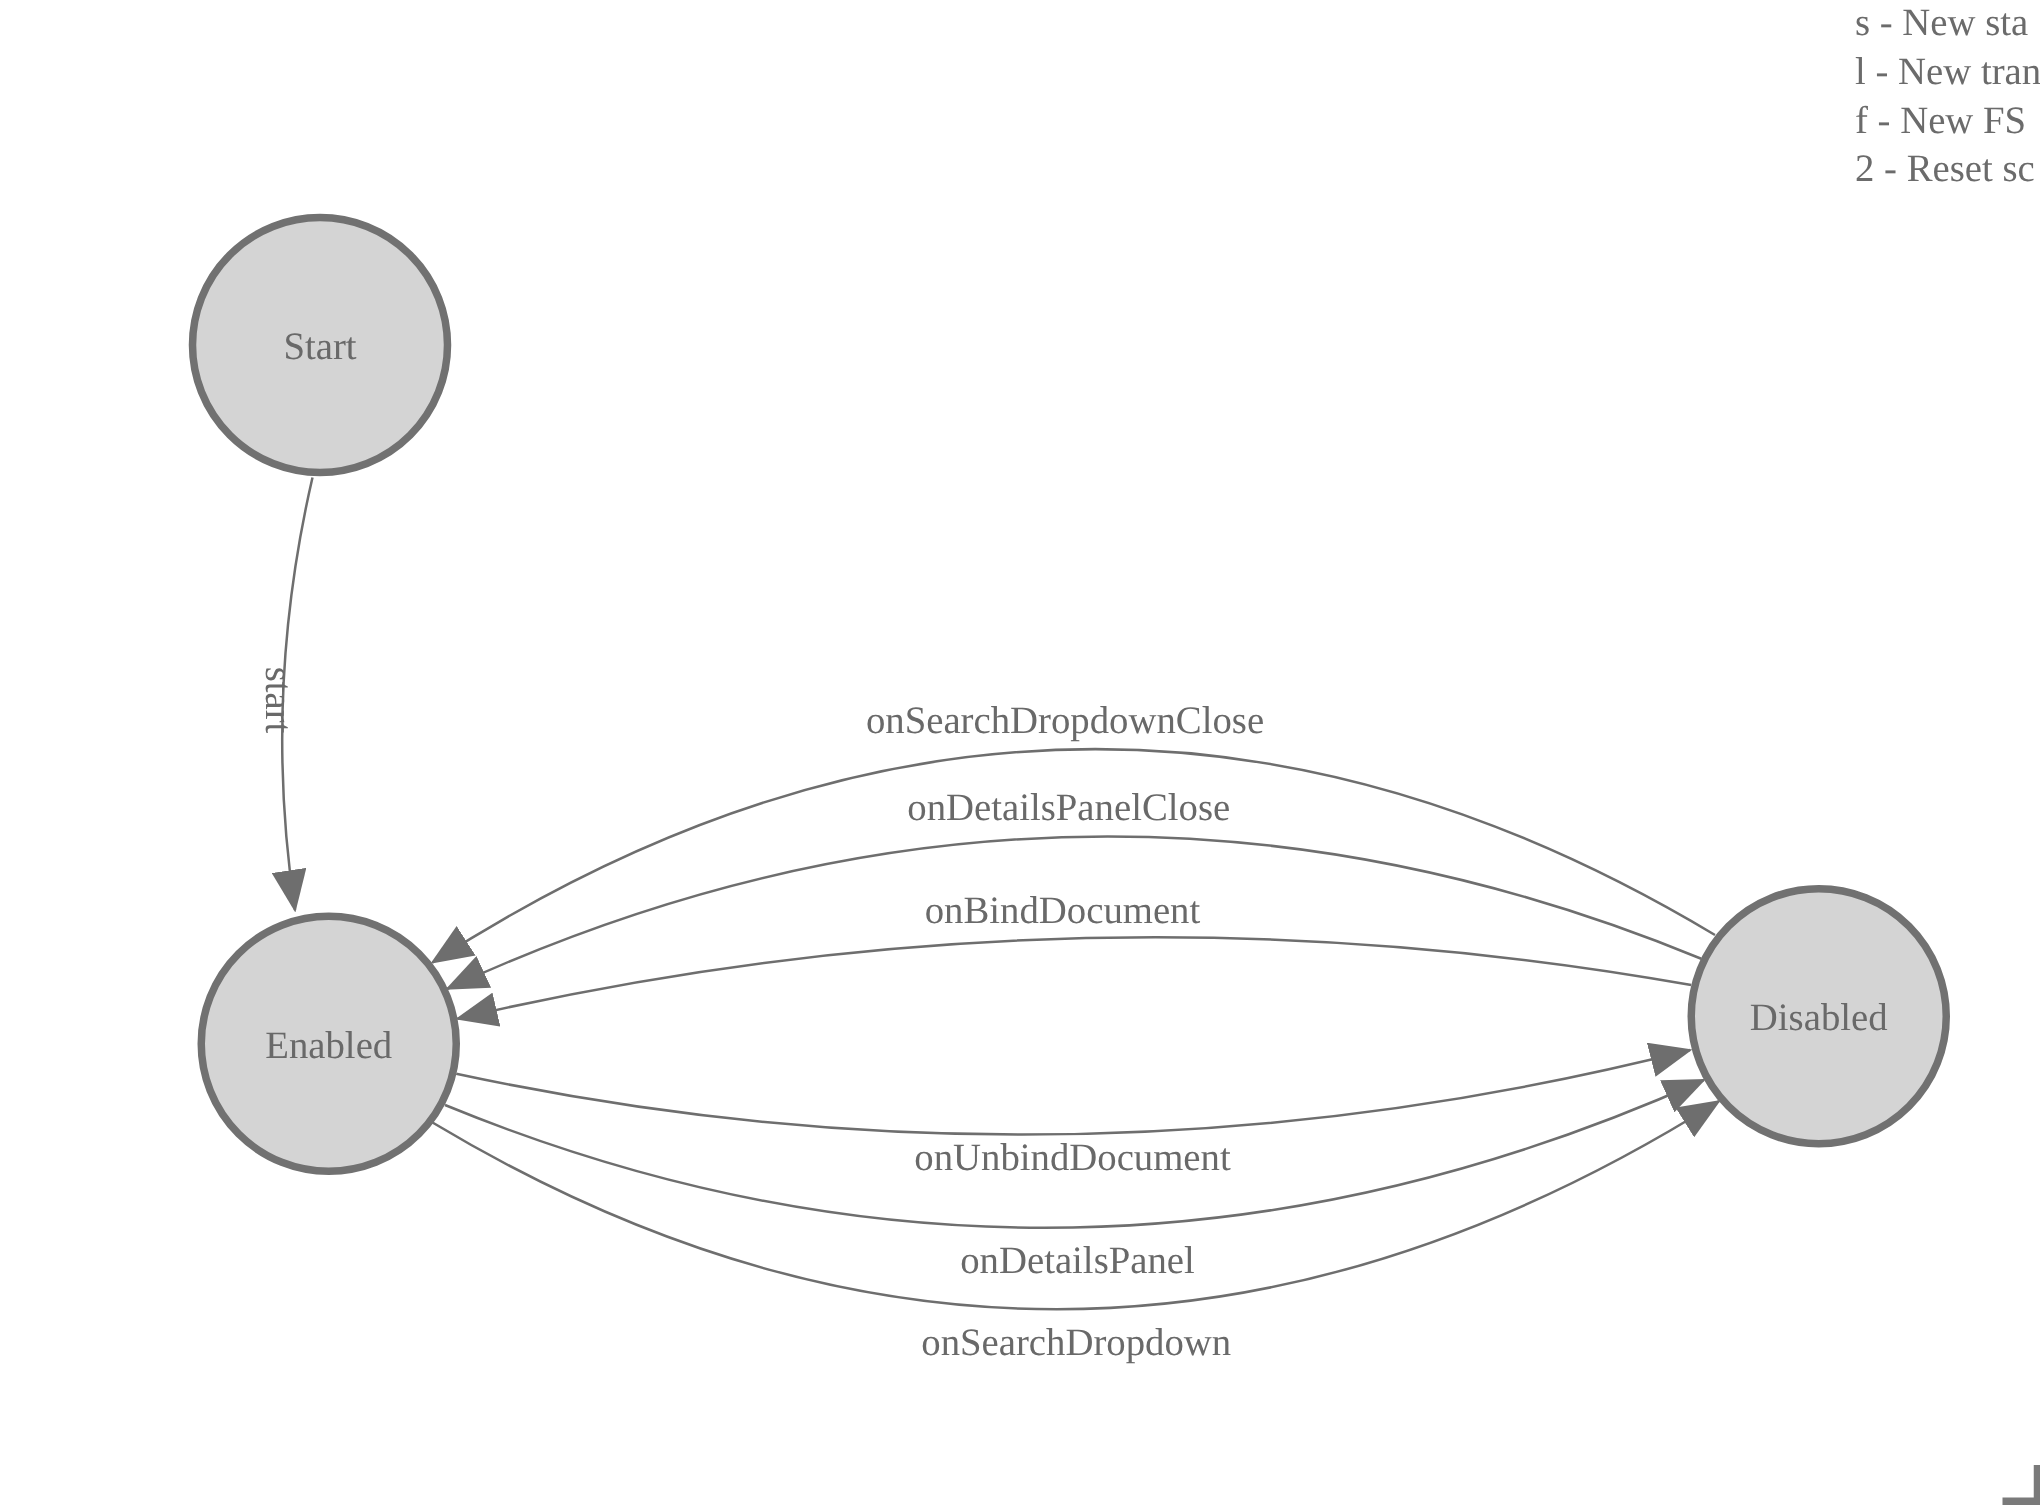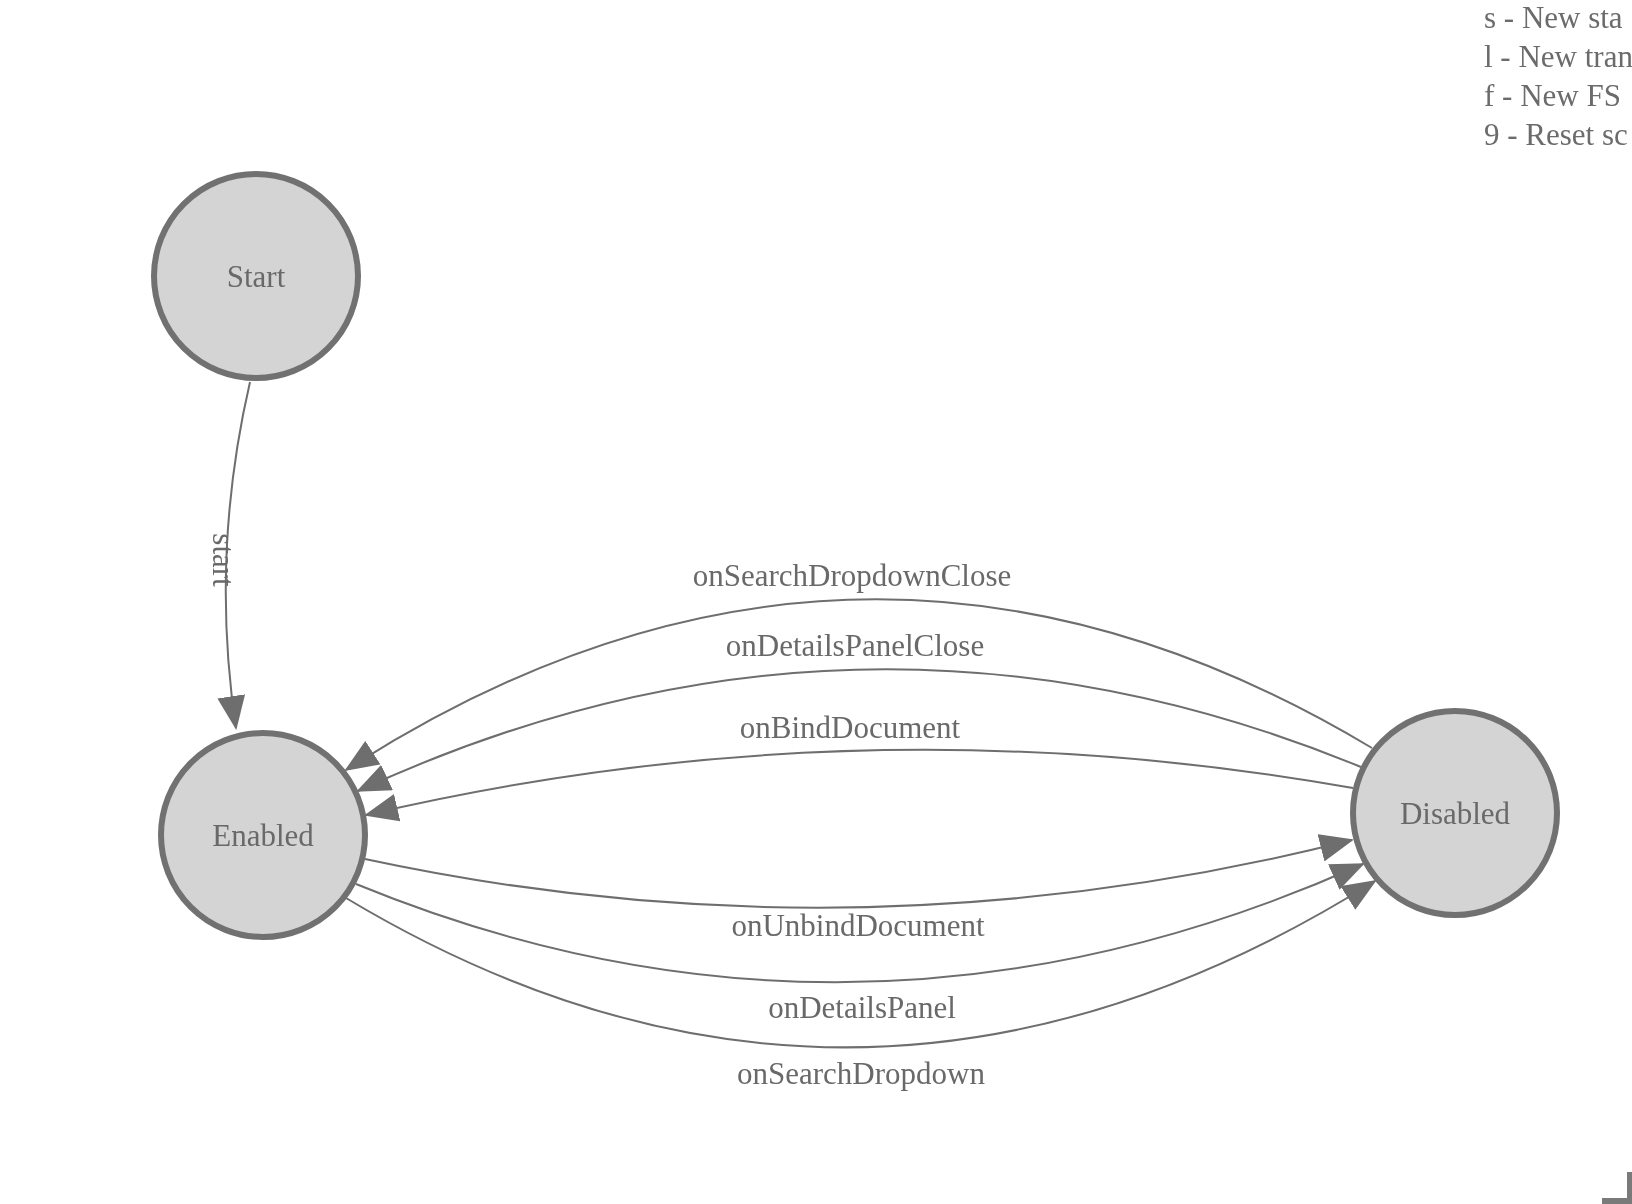--- a/index.html
+++ b/index.html
@@ -108,16 +108,16 @@
     <g>
       <rect class="corner-bracket" x="1627" y="1172" width="5" height="32"></rect>
       <rect class="corner-bracket" x="1602" y="1198" width="30" height="6"></rect>
     </g>
   </svg>
 
   <div class="legend">
     <div>s - New sta</div>
     <div>l - New tran</div>
     <div>f - New FS</div>
-    <div>9 - Reset sc</div>
+    <div>2 - Reset sc</div>
   </div>
 
 </div>
 
 </body></html>

